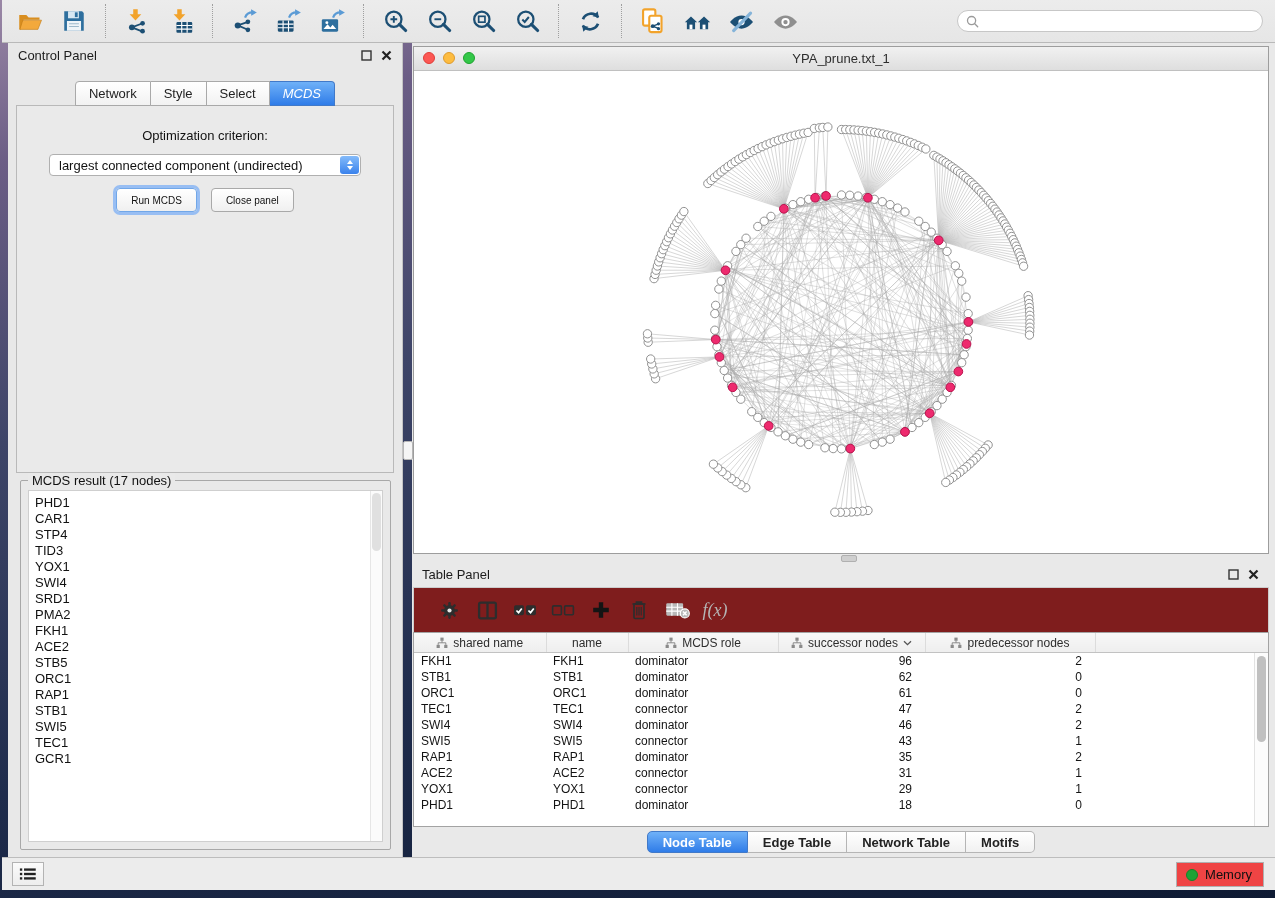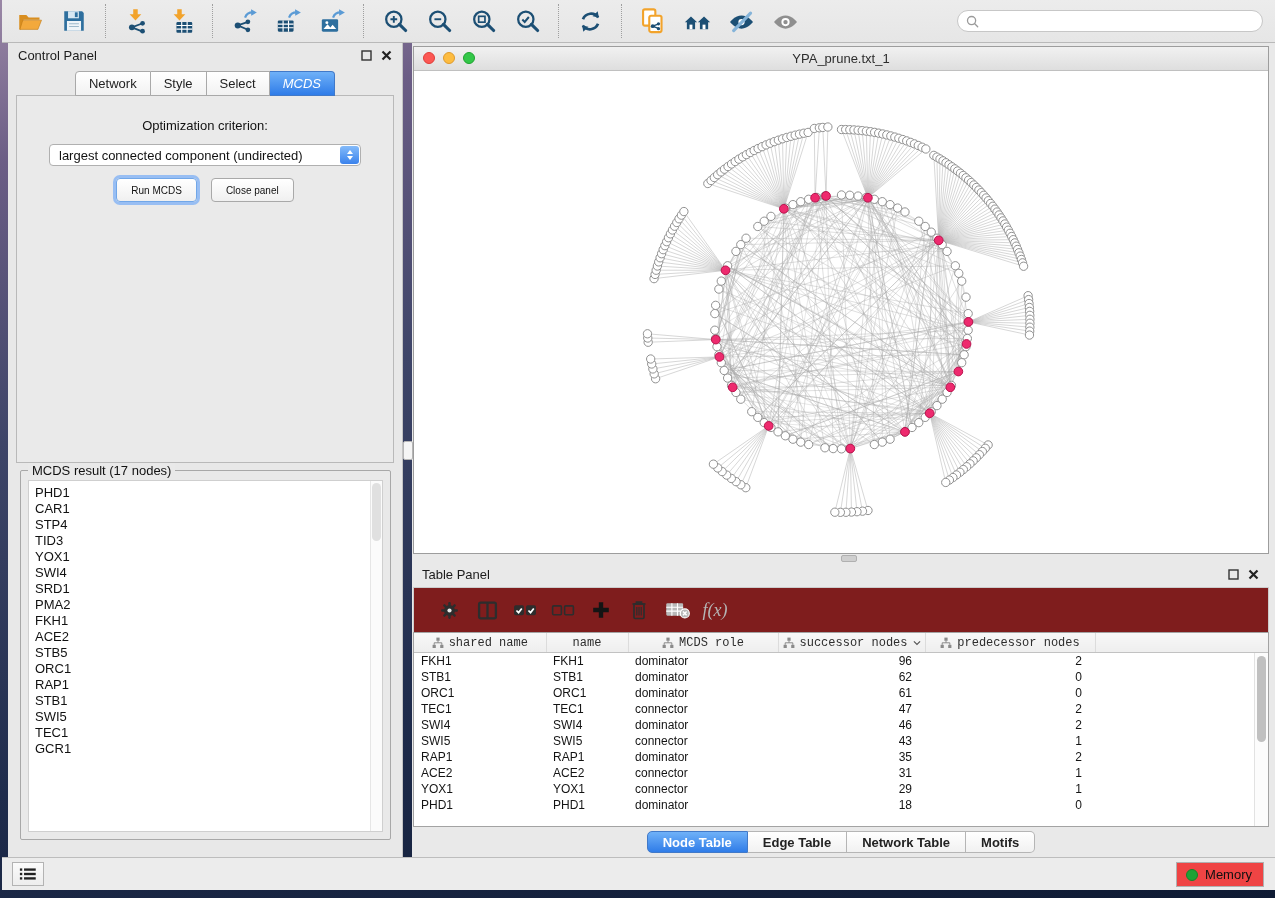--- a/index.html
+++ b/index.html
@@ -20,21 +20,21 @@
   .search input{border:none;outline:none;flex:1;font-size:13px;font-family:"Liberation Sans",sans-serif;background:transparent;}
 
   
   .main{flex:1;display:flex;min-height:0;padding-left:6px;}
 
   
   .cpanel{width:394px;background:#e8e8e8;border-right:1px solid #c4c4c4;display:flex;flex-direction:column;flex:0 0 auto;}
   .ptitle{height:25px;display:flex;align-items:center;padding:0 10px;font-size:13px;color:#1c1c1c;}
   .ptitle .sp{flex:1;}
   .winicon{margin-left:9px;display:flex;align-items:center;}
-  .tabs{display:flex;justify-content:center;margin-top:3px;position:relative;z-index:2;}
+  .tabs{display:flex;justify-content:center;margin-top:13px;position:relative;z-index:2;}
   .tab{padding:4px 13px 4px;font-size:13px;color:#222;background:linear-gradient(#ffffff,#f2f2f2);
     border:1px solid #a9a9a9;border-left:none;cursor:default;}
   .tab:first-child{border-left:1px solid #a9a9a9;border-radius:4px 0 0 0;}
   .tab:last-child{border-radius:0 4px 0 0;font-style:italic;}
   .tab.active{background:linear-gradient(#6fb1f8,#2f7ce8);color:#fff;border-color:#4179c8;}
   .content{margin:-1px 8px 0 8px;border:1px solid #b9b9b9;background:#eaeaea;height:366px;flex:0 0 auto;}
   .optlabel{text-align:center;margin-top:22px;font-size:13px;color:#111;}
   .combo{margin:11px auto 0;width:312px;height:22px;background:#fff;border:1px solid #b0b0b0;border-radius:4px;
     position:relative;display:flex;align-items:center;padding-left:9px;font-size:13px;color:#111;box-sizing:border-box;}
   .combo .cap{position:absolute;right:1px;top:1px;bottom:1px;width:19px;border-radius:3px;
@@ -78,21 +78,21 @@
   .tptitle{height:26px;display:flex;align-items:center;padding:0 10px 0 9px;font-size:13px;color:#1c1c1c;flex:0 0 auto;}
   .tptitle .sp{flex:1;}
   .tptoolbar{height:44px;background:#7f1d1d;border:1px solid #cccccc;border-bottom:none;display:flex;align-items:center;
     padding-left:16px;gap:0;flex:0 0 auto;}
   .ticon{width:38px;height:30px;display:flex;align-items:center;justify-content:center;}
   .fx{font-family:"Liberation Serif",serif;font-style:italic;font-size:18px;color:#b5b5b5;}
   .twrap{flex:1;border:1px solid #a3a3a3;background:#fff;position:relative;overflow:hidden;min-height:0;}
   table{border-collapse:collapse;table-layout:fixed;width:100%;}
   th{background:linear-gradient(#f8f8f8,#eeeeee);border-right:1px solid #dcdcdc;border-bottom:1px solid #c2c2c2;
     font-weight:normal;font-size:12px;color:#2d2d2d;height:19px;padding:0 4px;white-space:nowrap;overflow:hidden;}
-  th .thin{display:flex;align-items:center;justify-content:center;gap:5px;font-family:Liberation Mono, monospace;}
+  th .thin{display:flex;align-items:center;justify-content:center;gap:5px;}
   th.filler{border-right:none;}
   td{font-size:12px;color:#141414;height:16px;padding:0 7px;white-space:nowrap;overflow:hidden;}
   td.num{text-align:right;padding-right:13px;}
   .tscroll{position:absolute;right:0;top:20px;bottom:0;width:13px;background:#fcfcfc;border-left:1px solid #e2e2e2;}
   .tthumb{position:absolute;left:2px;right:2px;top:3px;height:86px;background:#c0c0c0;border-radius:6px;}
   .tabbar2{height:30px;display:flex;justify-content:center;align-items:center;flex:0 0 auto;font-weight:bold;}
   .seg{height:20px;padding:0 15px;border:1px solid #b5b5b5;border-left:none;background:linear-gradient(#ffffff,#f1f1f1);
     font-size:13px;color:#222;display:flex;align-items:center;}
   .seg:first-child{border-left:1px solid #b5b5b5;border-radius:5px 0 0 5px;}
   .seg:last-child{border-radius:0 5px 5px 0;}

